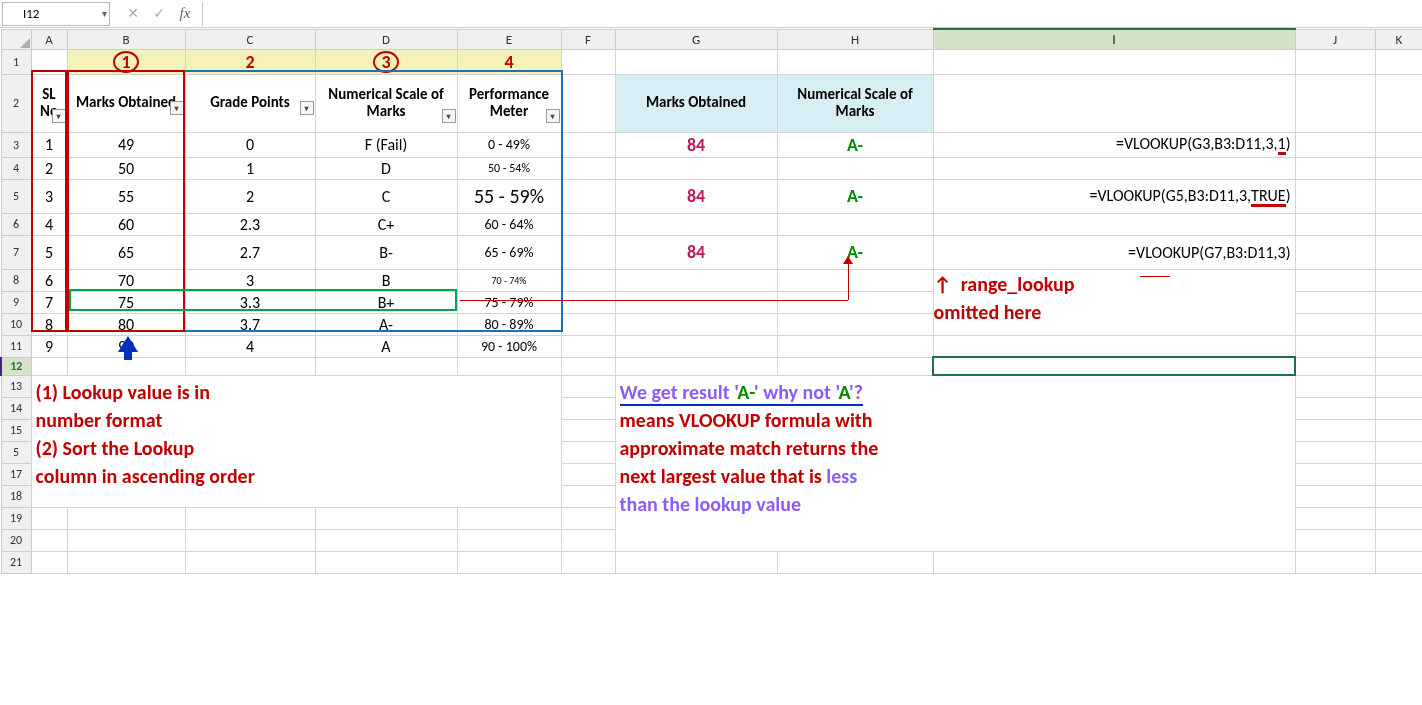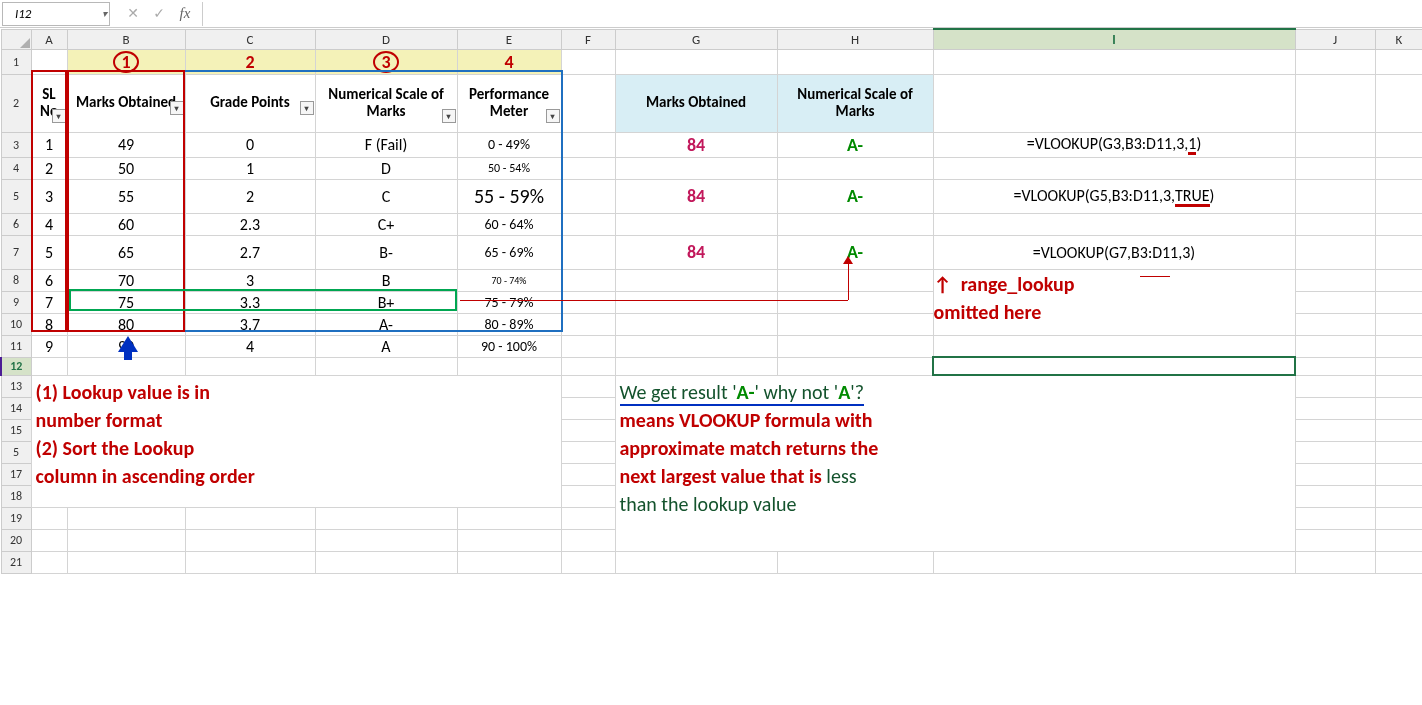--- a/index.html
+++ b/index.html
@@ -19,25 +19,24 @@
     border-bottom: 1px solid #ccc;
     background: #fff;
   }
   .name-box {
     width: 108px;
     height: 24px;
     border: 1px solid #b8b8b8;
     margin: 2px 0 2px 2px;
     display: flex;
     align-items: center;
-    padding: 0 12px;
+    padding: 0 20px;
     font-size: 13px;
     position: relative;
     background: #fff;
-    font-style: italic;
   }
   .name-box .dd-icon {
     position: absolute;
     right: 2px;
     font-size: 10px;
     color: #666;
   }
   .fb-controls {
     display: flex;
     align-items: center;
@@ -143,21 +142,21 @@
   .cK { width: 48px; }
   
   tr.r1 td, tr.r1 th.rowhdr { height: 22px; }
   tr.rhead td, tr.rhead th.rowhdr { height: 58px; }
   tr.rn td, tr.rn th.rowhdr { height: 22px; }
   tr.r5 td, tr.r5 th.rowhdr { height: 34px; }
   tr.r7 td, tr.r7 th.rowhdr { height: 34px; }
   tr.rs td, tr.rs th.rowhdr { height: 18px; }
   
   .cc { padding: 1px 4px; text-align: center; font-size: 16px;}
-  .cc-l { padding: 1px 4px; text-align: center; font-size: 16px;}
+  .cc-l { padding: 1px 4px; text-align: right; font-size: 16px;}
   .hdr-cell {
     white-space: normal;
     font-weight: bold;
     font-size: 15px;
     line-height: 1.15;
     padding: 4px 2px;
     text-align: center;
     position: relative;
   }
   .filter-btn {
@@ -216,21 +215,21 @@
     background:#0030c0;
   }
   .note-red {
     color: #c00000;
     font-size: 20px;
     font-weight: bold;
     line-height: 1.4;
     white-space: normal;
   }
   .note-green { color: #008a00; font-weight: bold;}
-  .note-bluei { color: #14532d; font-weight: normal;}
+  .note-bluei { color: #8b5cf6; font-weight: bold;}
   .red-arrow-line {
     border-top: 1.5px solid #c00000;
     position: absolute;
   }
   .red-arrow-lineV {
     border-left: 1.5px solid #c00000;
     position: absolute;
   }
   .arrowhead-up {
     width:0;height:0;

